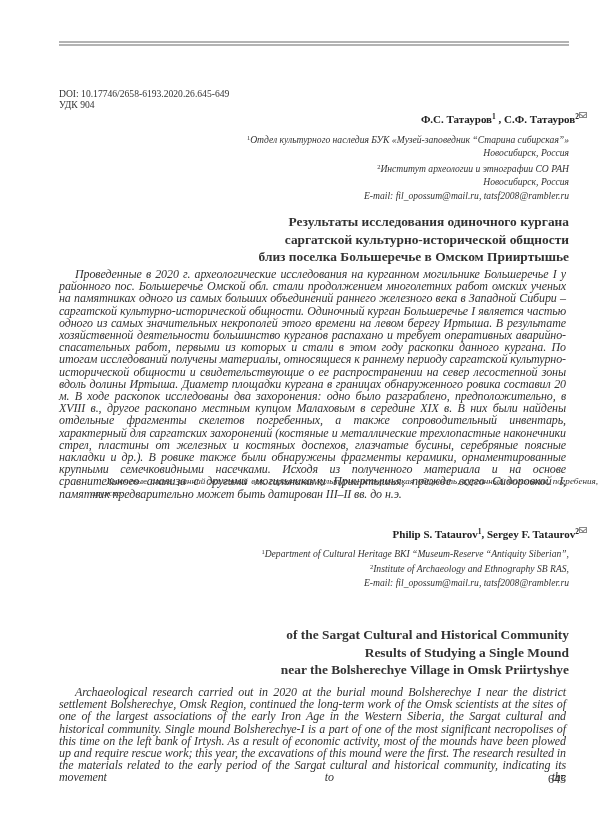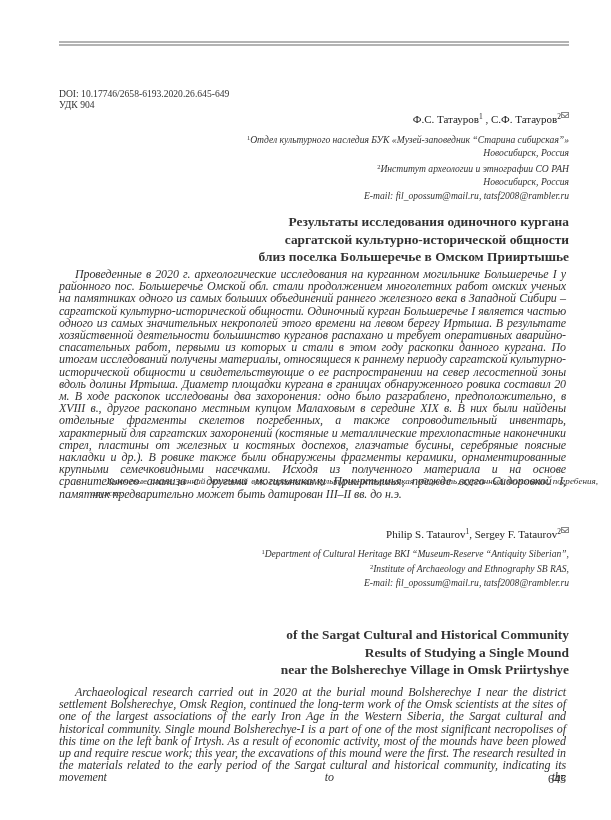--- a/index.html
+++ b/index.html
@@ -6,21 +6,21 @@
     body {
       width: 611px; height: 820px; position: relative; overflow: hidden;
       font-family: "Liberation Serif", "DejaVu Serif", serif; color: #222;
     }
     .rule {
       position: absolute; left: 59px; width: 510px; top: 41px; height: 5px;
       border-top: 2px solid #b3b3b3; border-bottom: 2px solid #b3b3b3; box-sizing: border-box;
     }
     .meta { position: absolute; left: 59px; top: 88px; font-size: 9.6px; line-height: 11px; color: #333; }
     .authors {
-      position: absolute; right: 42px; font-size: 11px; font-weight: normal; color: #222; white-space: nowrap;
+      position: absolute; right: 24px; font-size: 11px; font-weight: bold; color: #222; white-space: nowrap;
     }
     .authors sup { font-size: 7.5px; vertical-align: 4px; }
     .mail-icon {
       display: inline-block; width: 8px; height: 6px; border: 0.8px solid #888; position: relative;
       vertical-align: 5px; margin-left: 0; box-sizing: border-box; overflow: hidden;
     }
     .mail-icon::before, .mail-icon::after {
       content: ""; position: absolute; top: -2px; width: 6px; height: 0.8px; background: #888;
     }
     .mail-icon::before { left: -1px; transform: rotate(35deg); transform-origin: left; top: 0; }

